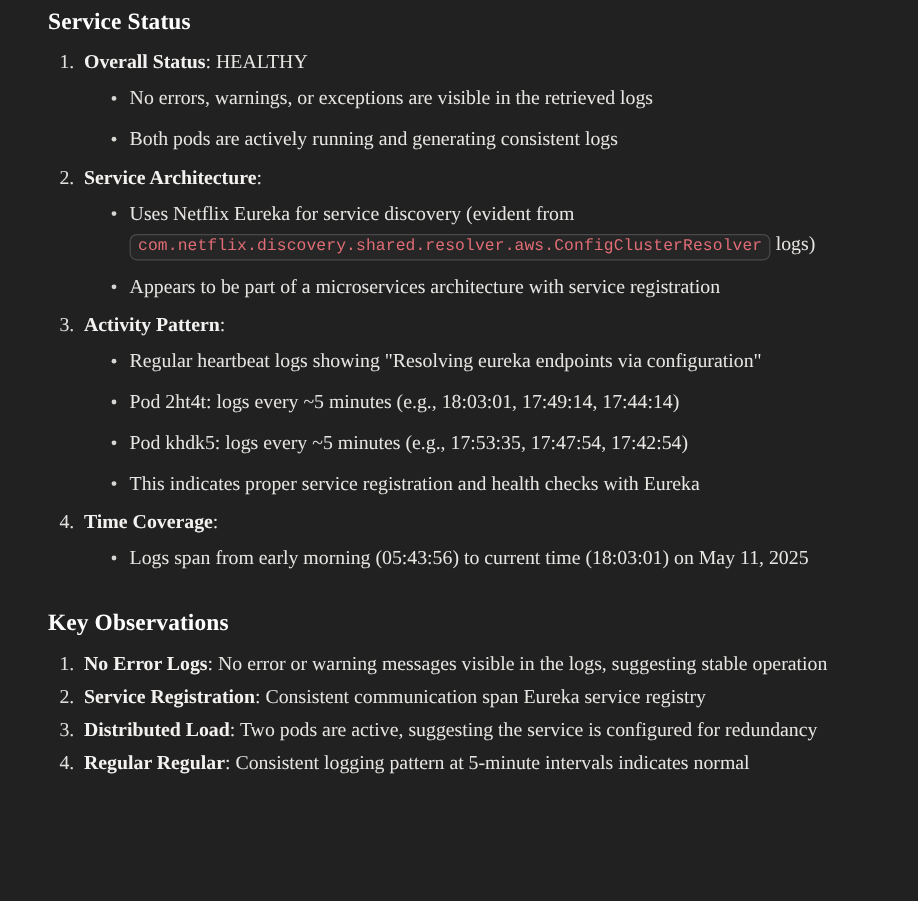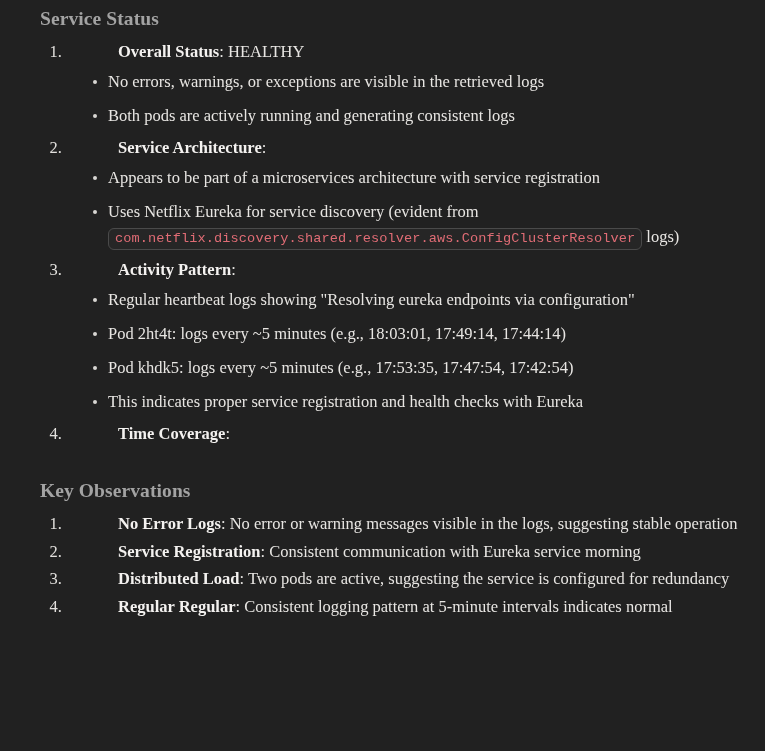--- a/index.html
+++ b/index.html
@@ -24,21 +24,21 @@
   }
   .section {
     padding: 0 24px 0 40px;
   }
   h2.heading {
     font-size: 19.5px;
     font-weight: bold;
     line-height: 1.25;
     margin: 0;
     letter-spacing: 0.1px;
-    color: #a3a3a3;
+    color: #ffffff;
   }
   .h-service-status { padding-top: 7px; }
   .h-key-obs { padding-top: 24px; }
 
   ol.num-list {
     list-style: decimal;
     margin: 8px 0 0 0;
     padding-left: 26px;
     font-size: 16.5px;
     line-height: 1.62;
@@ -46,21 +46,20 @@
   ol.num-list > li {
     margin: 0 0 1px 0;
     padding-left: 4px;
   }
   ol.num-list > li::marker {
     color: #e3e1de;
   }
   .li-title {
     font-weight: bold;
     color: #f4f2f0;
-    margin-left: 48px;
   }
   .li-rest { color: #e8e6e3; }
 
   ul.bullets {
     list-style: none;
     margin: 3px 0 7px 0;
     padding-left: 22px;
     font-size: 16.5px;
     line-height: 1.52;
   }
@@ -115,56 +114,57 @@
         <span class="li-title">Overall Status</span><span class="li-rest">: </span><span class="li-rest">HEALTHY</span>
         <ul class="bullets">
           <li>No errors, warnings, or exceptions are visible in the retrieved logs</li>
           <li>Both pods are actively running and generating consistent logs</li>
         </ul>
       </li>
 
       <li>
         <span class="li-title">Service Architecture</span><span class="li-rest">:</span>
         <ul class="bullets">
-          <li>Appears to be part of a microservices architecture with service registration</li>
           <li><span>Uses Netflix Eureka for service discovery (evident from</span>
             <span class="nowrap-tail"><code class="codespan">com.netflix.discovery.shared.resolver.aws.ConfigClusterResolver</code>&nbsp;<span>logs)</span></span>
           </li>
+          <li>Appears to be part of a microservices architecture with service registration</li>
         </ul>
       </li>
 
       <li>
         <span class="li-title">Activity Pattern</span><span class="li-rest">:</span>
         <ul class="bullets">
           <li>Regular heartbeat logs showing "Resolving eureka endpoints via configuration"</li>
           <li>Pod 2ht4t: logs every ~5 minutes (e.g., 18:03:01, 17:49:14, 17:44:14)</li>
           <li>Pod khdk5: logs every ~5 minutes (e.g., 17:53:35, 17:47:54, 17:42:54)</li>
           <li>This indicates proper service registration and health checks with Eureka</li>
         </ul>
       </li>
 
       <li>
         <span class="li-title">Time Coverage</span><span class="li-rest">:</span>
         <ul class="bullets">
+          <li>Logs span from early morning (05:43:56) to current time (18:03:01) on May 11, 2025</li>
         </ul>
       </li>
 
     </ol>
   </div>
 
   <div class="section">
 
     <h2 class="heading h-key-obs">Key Observations</h2>
 
     <ol class="num-list kobs">
       <li>
         <span class="li-title">No Error Logs</span><span class="li-rest">: </span><span class="li-rest">No error or warning messages visible in the logs, suggesting stable operation</span>
       </li>
       <li>
-        <span class="li-title">Service Registration</span><span class="li-rest">: </span><span class="li-rest">Consistent communication with Eureka service morning</span>
+        <span class="li-title">Service Registration</span><span class="li-rest">: </span><span class="li-rest">Consistent communication span Eureka service registry</span>
       </li>
       <li>
         <span class="li-title">Distributed Load</span><span class="li-rest">: </span><span class="li-rest">Two pods are active, suggesting the service is configured for redundancy</span>
       </li>
       <li>
         <span class="li-title">Regular Regular</span><span class="li-rest">: </span><span class="li-rest">Consistent logging pattern at 5-minute intervals indicates normal</span>
       </li>
     </ol>
   </div>
 

